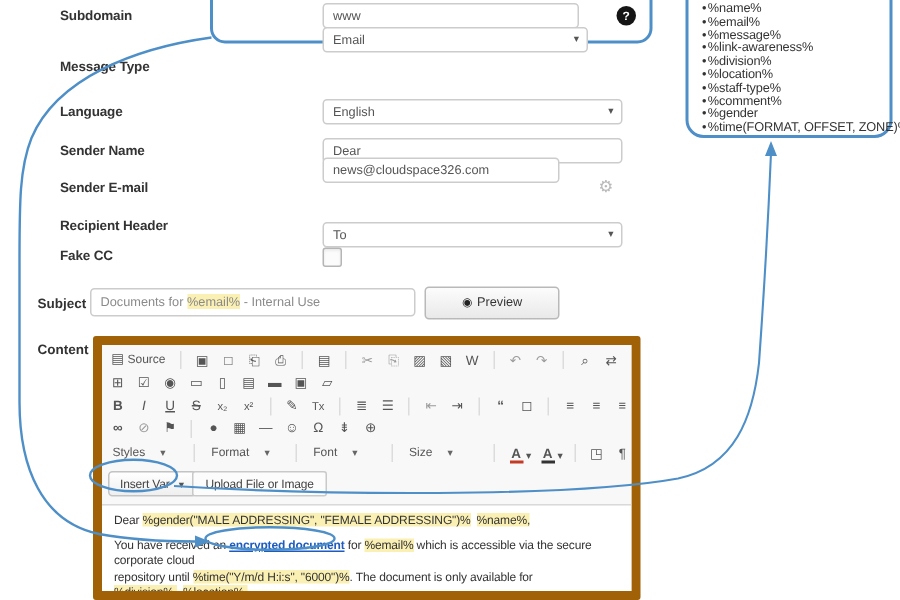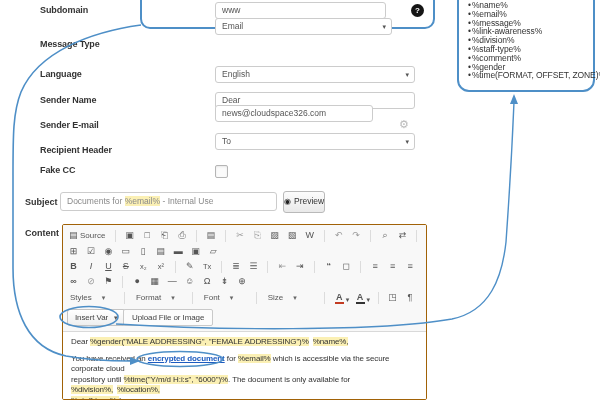--- a/index.html
+++ b/index.html
@@ -23,27 +23,27 @@
   .help{position:absolute;left:411px;top:4px;width:13px;height:13px;border-radius:50%;
        background:#151515;color:#fff;font-size:8px;font-weight:bold;text-align:center;
        line-height:13px;z-index:10}
   .gear{position:absolute;left:399px;top:118px;font-size:11px;color:#b9b9b9;z-index:10}
   .chk{position:absolute;left:215px;top:165px;width:11px;height:11px;border:1px solid #b5b5b5;
        border-radius:2px;background:#fbfbfb;box-shadow:inset 0 1px 2px rgba(0,0,0,.08);z-index:10}
   .slabel{position:absolute;left:25px;font-size:9px;font-weight:bold;color:#333;z-index:10}
   .subject-input{position:absolute;left:60px;top:192px;width:217px;height:19px;box-sizing:border-box;
        border:1px solid #ccc;border-radius:3px;background:#fff;font-size:8.5px;color:#8a8a8a;
        line-height:17px;padding:0 6px;z-index:10;white-space:nowrap;overflow:hidden}
-  .preview-btn{position:absolute;left:283px;top:191px;height:20px;line-height:18px;padding:0 0;
+  .preview-btn{position:absolute;left:283px;top:191px;height:20px;line-height:18px;padding:0 24px;
        border:1px solid #b9b9b9;border-radius:3px;background:linear-gradient(#fcfcfc,#e9e9e9);
        font-size:8.5px;color:#333;z-index:10}
   .preview-btn .eye{font-size:8px;color:#222;margin-right:3px}
   
   .editor{position:absolute;left:62px;top:224px;width:365px;height:176px;box-sizing:border-box;
-       border:1px solid #a16207;border-radius:2px;background:#fff;overflow:hidden;z-index:10}
+       border:6px solid #a16207;border-radius:2px;background:#fff;overflow:hidden;z-index:10}
   .tbar{background:#f8f8f8;padding:2px 4px 0 4px}
   .trow{height:15px;line-height:15px;white-space:nowrap;overflow:hidden}
   .trow.first{height:16px;line-height:16px}
   .ti{display:inline-block;width:13px;height:13px;line-height:13px;text-align:center;
        font-size:9px;color:#555;vertical-align:middle;border-radius:2px}
   .dim{color:#9a9a9a}
   .b{font-weight:bold}.i{font-style:italic}.u{text-decoration:underline}.s{text-decoration:line-through}
   .xs{font-size:7.5px}
   .tc{position:relative}
   .tc::after{content:"";position:absolute;left:2px;right:2px;bottom:0;height:2px;background:#c23b22}
@@ -72,20 +72,21 @@
 <body>
 
 <div class="callout-subdomain"></div>
 
 <div class="varbox">
   <div class="vitem">%name%</div>
   <div class="vitem">%email%</div>
   <div class="vitem">%message%</div>
   <div class="vitem">%link-awareness%</div>
   <div class="vitem">%division%</div>
+  <div class="vitem">%location%</div>
   <div class="vitem">%staff-type%</div>
   <div class="vitem">%comment%</div>
   <div class="vitem">%gender</div>
   <div class="vitem">%time(FORMAT, OFFSET, ZONE)%</div>
 </div>
 
 <div class="flabel" style="top:2px">Subdomain</div>
 <div class="ctrl" style="top:2px;width:171px">www</div>
 <div class="help">?</div>
 
@@ -102,21 +103,21 @@
 </div>
 
 <div class="flabel" style="top:92px">Sender Name</div>
 <div class="ctrl" style="top:92px;width:200px">Dear</div>
 
 <div class="flabel" style="top:117px">Sender E-mail</div>
 <div class="ctrl" style="top:105px;width:158px">news@cloudspace326.com</div>
 <div class="gear">⚙</div>
 
 <div class="flabel" style="top:142px">Recipient Header</div>
-<div class="ctrl" style="top:133px;width:200px">
+<div class="ctrl" style="top:148px;width:200px">
   <span>To</span>
   <span class="caret">▾</span>
 </div>
 
 <div class="flabel" style="top:162px">Fake CC</div>
 <div class="chk"></div>
 
 <div class="slabel" style="top:197px">Subject</div>
 <div class="subject-input">
   <span>Documents  for </span><span class="hl">%email%</span><span> - Internal Use</span>

